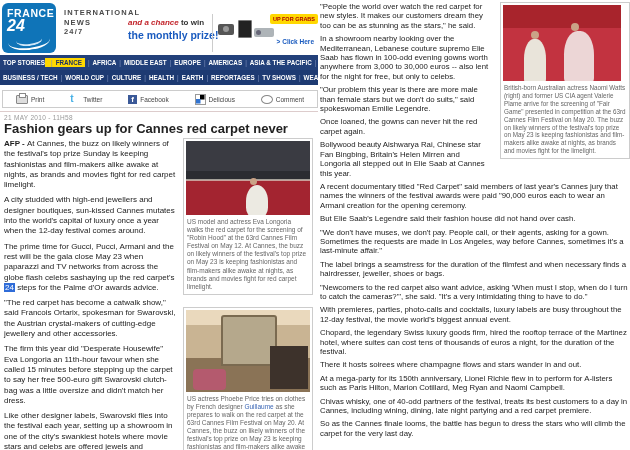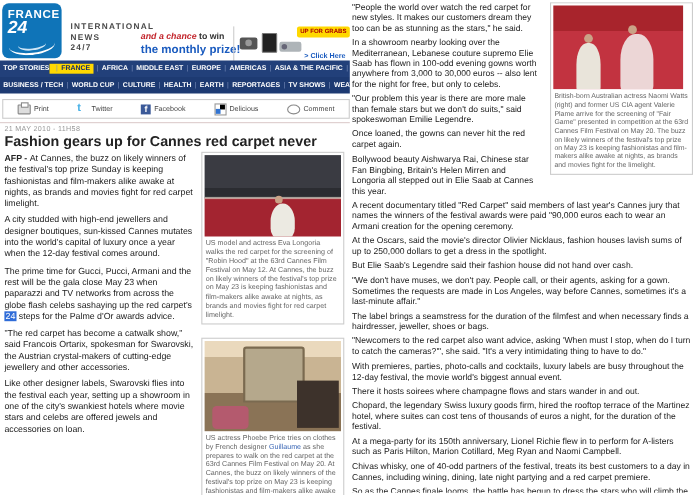--- a/index.html
+++ b/index.html
@@ -9,24 +9,24 @@
 
   
   .logo{left:2px;top:3px;width:54px;height:50px;background:#0f74b8;border-radius:6px;
         overflow:hidden;cursor:pointer;}
   .logo-fr{font-weight:bold;font-size:10.5px;color:#fff;letter-spacing:.6px;margin:4px 0 0 5px;}
   .logo-24{font-weight:bold;font-style:italic;font-size:16px;color:#fff;margin:-2px 0 0 5px;}
   .swoosh{position:absolute;left:6px;bottom:3px;width:42px;height:16px;
           border-bottom:2px solid #fff;border-radius:50%;transform:rotate(-6deg);}
   .swoosh2{position:absolute;left:14px;bottom:7px;width:26px;height:10px;
           border-bottom:2px solid #cfe6f7;border-radius:50%;transform:rotate(-6deg);}
-  .tagline{left:64px;top:19px;font-size:7.5px;line-height:9.5px;color:#4a4a4a;
+  .tagline{left:64px;top:8px;font-size:7.5px;line-height:9.5px;color:#4a4a4a;
            letter-spacing:1.2px;font-weight:bold;}
 
-  .ad{left:126px;top:20px;width:192px;height:48px;cursor:pointer;}
+  .ad{left:126px;top:10px;width:192px;height:48px;cursor:pointer;}
   .ad-l1{position:absolute;left:2px;top:8px;font-size:8px;white-space:nowrap;}
   .ad-red{color:#c2232a;font-style:italic;font-weight:bold;}
   .ad-dark{color:#333;font-weight:bold;}
   .ad-l2{position:absolute;left:2px;top:19px;font-size:10.5px;font-weight:bold;color:#1a5bbf;white-space:nowrap;}
   .ad-sep{position:absolute;left:86px;top:4px;width:1px;height:38px;background:#ccc;}
   .prod-cam{position:absolute;left:92px;top:14px;width:16px;height:11px;background:#555;border-radius:2px;}
   .prod-cam::after{content:"";position:absolute;left:5px;top:2px;width:6px;height:6px;border-radius:50%;background:#999;}
   .prod-tab{position:absolute;left:112px;top:10px;width:12px;height:16px;background:#222;border-radius:1px;border:1px solid #777;}
   .prod-proj{position:absolute;left:128px;top:18px;width:20px;height:9px;background:#aeb4b8;border-radius:2px;}
   .prod-proj::after{content:"";position:absolute;left:2px;top:2px;width:5px;height:5px;border-radius:50%;background:#667;}
@@ -177,20 +177,21 @@
 
   <div class="abs rule"></div>
   <div class="abs date">21 MAY 2010 - 11H58</div>
   <div class="abs title">Fashion gears up for Cannes red carpet never</div>
 
   <div class="abs left-col">
     <p><span class="lead">AFP - </span><span>At Cannes, the buzz on likely winners of the festival's top prize Sunday is keeping fashionistas and film-makers alike awake at nights, as brands and movies fight for red carpet limelight.</span></p>
     <p>A city studded with high-end jewellers and designer boutiques, sun-kissed Cannes mutates into the world's capital of luxury once a year when the 12-day festival comes around.</p>
     <p><span>The prime time for Gucci, Pucci, Armani and the rest will be the gala close May 23 when paparazzi and TV networks from across the globe flash celebs sashaying up the red carpet's </span><span class="hl24">24</span><span> steps for the Palme d'Or awards advice.</span></p>
     <p>"The red carpet has become a catwalk show," said Francois Ortarix, spokesman for Swarovski, the Austrian crystal-makers of cutting-edge jewellery and other accessories.</p>
+    <p>The firm this year did "Desperate Housewife" Eva Longoria an 11th-hour favour when she called 15 minutes before stepping up the carpet to say her free 500-euro gift Swarovski clutch-bag was a little oversize and didn't match her dress.</p>
     <p>Like other designer labels, Swarovski flies into the festival each year, setting up a showroom in one of the city's swankiest hotels where movie stars and celebs are offered jewels and accessories on loan.</p>
   </div>
 
   <div class="abs mid-col">
     <div class="photo-box">
       <div class="photo photo1">
         <div class="barrier"></div>
         <div class="head"></div>
         <div class="gown"></div>
       </div>
@@ -215,27 +216,26 @@
         <div class="figp"></div>
       </div>
       <div class="caption3">British-born Australian actress Naomi Watts (right) and former US CIA agent Valerie Plame arrive for the screening of "Fair Game" presented in competition at the 63rd Cannes Film Festival on May 20. The buzz on likely winners of the festival's top prize on May 23 is keeping fashionistas and film-makers alike awake at nights, as brands and movies fight for the limelight.</div>
     </div>
     <p>"People the world over watch the red carpet for new styles. It makes our customers dream they too can be as stunning as the stars," he said.</p>
     <p>In a showroom nearby looking over the Mediterranean, Lebanese couture supremo Elie Saab has flown in 100-odd evening gowns worth anywhere from 3,000 to 30,000 euros -- also lent for the night for free, but only to celebs.</p>
     <p>"Our problem this year is there are more male than female stars but we don't do suits," said spokeswoman Emilie Legendre.</p>
     <p>Once loaned, the gowns can never hit the red carpet again.</p>
     <p>Bollywood beauty Aishwarya Rai, Chinese star Fan Bingbing, Britain's Helen Mirren and Longoria all stepped out in Elie Saab at Cannes this year.</p>
     <p>A recent documentary titled "Red Carpet" said members of last year's Cannes jury that names the winners of the festival awards were paid "90,000 euros each to wear an Armani creation for the opening ceremony.</p>
-    <p>At the Oscars, said the movie's director Olivier Nicklaus, fashion houses lavish sums of up to 250,000 dollars to get a dress in the spotlight.</p>
     <p>But Elie Saab's Legendre said their fashion house did not hand over cash.</p>
     <p>"We don't have muses, we don't pay. People call, or their agents, asking for a gown. Sometimes the requests are made in Los Angeles, way before Cannes, sometimes it's a last-minute affair."</p>
     <p>The label brings a seamstress for the duration of the filmfest and when necessary finds a hairdresser, jeweller, shoes or bags.</p>
     <p>"Newcomers to the red carpet also want advice, asking 'When must I stop, when do I turn to catch the cameras?'", she said. "It's a very intimidating thing to have to do."</p>
     <p>With premieres, parties, photo-calls and cocktails, luxury labels are busy throughout the 12-day festival, the movie world's biggest annual event.</p>
+    <p>Chopard, the legendary Swiss luxury goods firm, hired the rooftop terrace of the Martinez hotel, where suites can cost tens of thousands of euros a night, for the duration of the festival.</p>
     <p>There it hosts soirees where champagne flows and stars wander in and out.</p>
-    <p>Chopard, the legendary Swiss luxury goods firm, hired the rooftop terrace of the Martinez hotel, where suites can cost tens of thousands of euros a night, for the duration of the festival.</p>
     <p>At a mega-party for its 150th anniversary, Lionel Richie flew in to perform for A-listers such as Paris Hilton, Marion Cotillard, Meg Ryan and Naomi Campbell.</p>
     <p>Chivas whisky, one of 40-odd partners of the festival, treats its best customers to a day in Cannes, including wining, dining, late night partying and a red carpet premiere.</p>
     <p>So as the Cannes finale looms, the battle has begun to dress the stars who will climb the carpet for the very last day.</p>
 
   </div>
 
 </div>
 
 </body></html>

